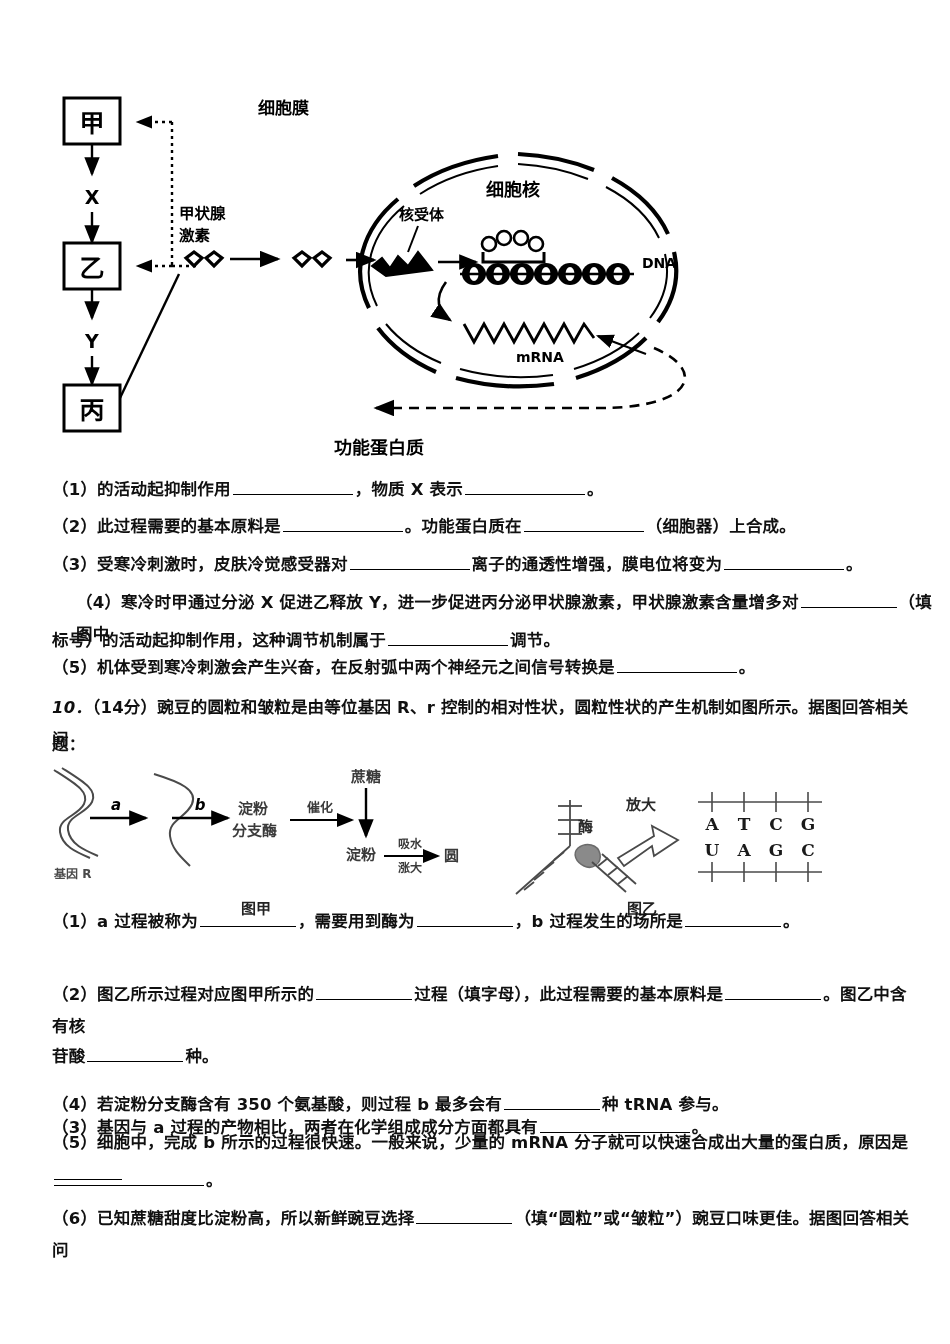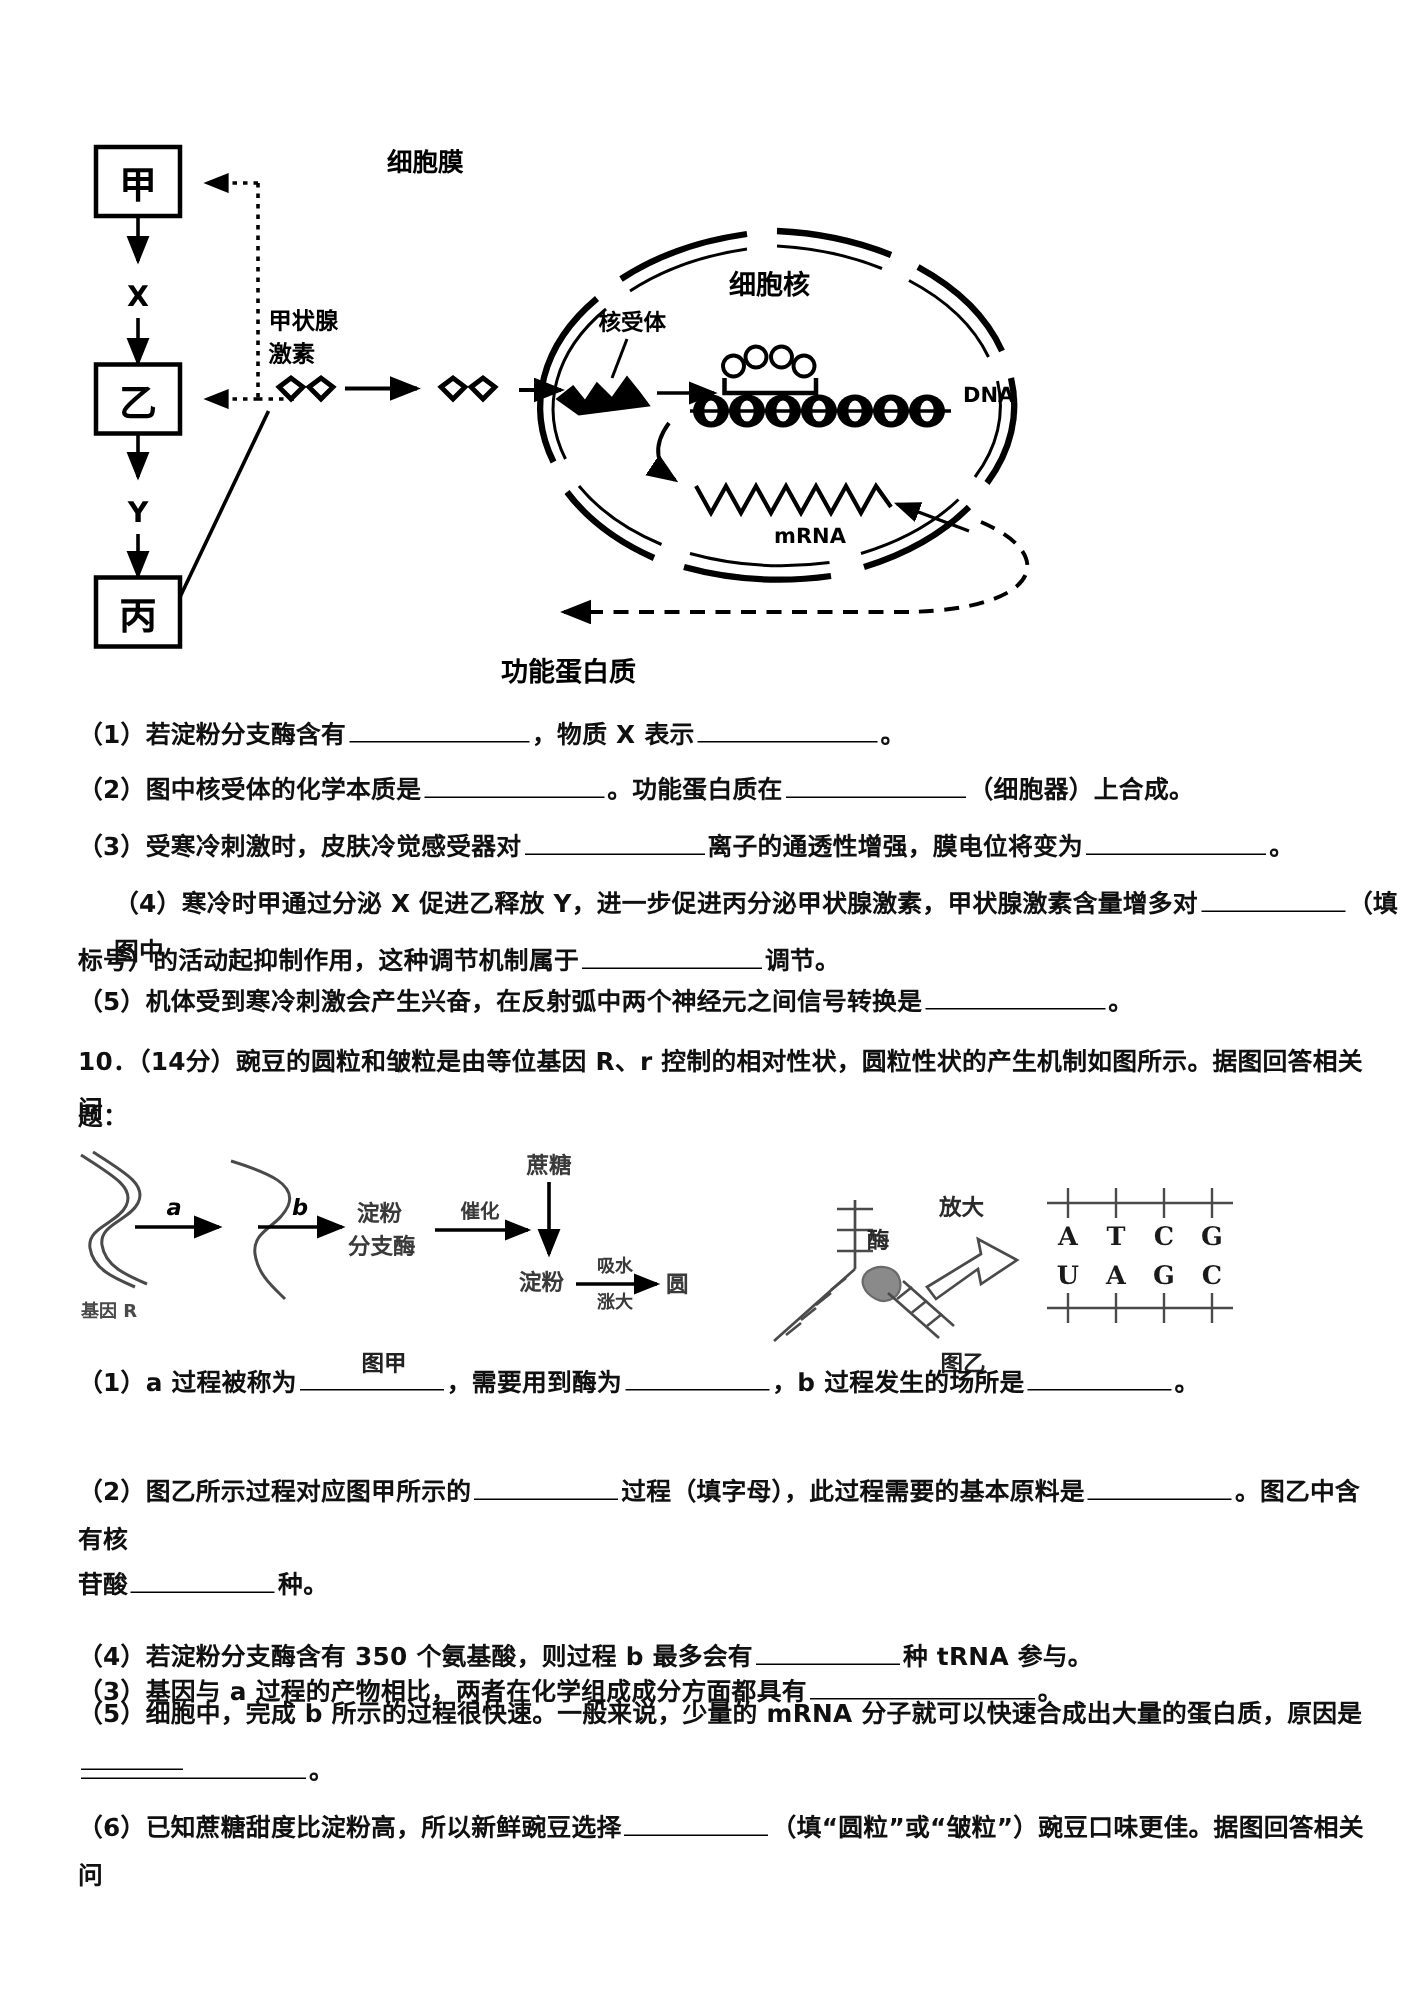--- a/index.html
+++ b/index.html
@@ -73,21 +73,21 @@
     width: 790px;
     height: 168px;
   }
   #figure-two svg { display: block; }
 
   .fig-cap {
     font-weight: 700;
     font-size: 15px;
     fill: #222;
   }
-  .num-10 { font-weight: 600; }
+  .num-10 { font-weight: 600; font-style: italic; }
 </style>
 </head>
 <body>
 
 <div class="page">
 
   <div id="figure-one">
     <svg width="700" height="380" viewBox="0 0 700 380" xmlns="http://www.w3.org/2000/svg">
       <defs>
         <marker id="ah" markerWidth="9" markerHeight="9" refX="7" refY="3.2" orient="auto">
@@ -214,25 +214,25 @@
       <line x1="600" y1="268" x2="552" y2="250" stroke="#000" stroke-width="2.2" marker-end="url(#ah)"></line>
 
       <path d="M608 262 C 660 284 648 320 560 322" fill="none" stroke="#000" stroke-width="2.6" stroke-dasharray="10 7"></path>
       <path d="M560 322 L330 322" fill="none" stroke="#000" stroke-width="2.6" stroke-dasharray="10 7" marker-end="url(#ah)"></path>
 
       <text class="dlabel" x="288" y="368" font-size="18">功能蛋白质</text>
     </svg>
   </div>
 
   <div class="qblock qtext" style="top:474px;">
-    <span>（1）</span><span>若淀粉分支酶含有</span><span class="blank b-lg"></span><span>，物质 X 表示</span><span class="blank b-lg"></span><span>。</span>
+    <span>（1）</span><span>的活动起抑制作用</span><span class="blank b-lg"></span><span>，物质 X 表示</span><span class="blank b-lg"></span><span>。</span>
   </div>
 
   <div class="qblock qtext" style="top:511px;">
-    <span>（2）</span><span>图中核受体的化学本质是</span><span class="blank b-lg"></span><span>。功能蛋白质在</span><span class="blank b-lg"></span><span>（细胞器）上合成。</span>
+    <span>（2）</span><span>此过程需要的基本原料是</span><span class="blank b-lg"></span><span>。功能蛋白质在</span><span class="blank b-lg"></span><span>（细胞器）上合成。</span>
   </div>
 
   <div class="qblock qtext" style="top:549px;">
     <span>（3）</span><span>受寒冷刺激时，皮肤冷觉感受器对</span><span class="blank b-lg"></span><span>离子的通透性增强，膜电位将变为</span><span class="blank b-lg"></span><span>。</span>
   </div>
 
   <div class="qblock qtext" style="top:587px;margin-left:24px;">
     <span>（4）</span><span>寒冷时甲通过分泌 X 促进乙释放 Y，进一步促进丙分泌甲状腺激素，甲状腺激素含量增多对</span><span class="blank b-md"></span><span>（填图中</span>
   </div>
 

